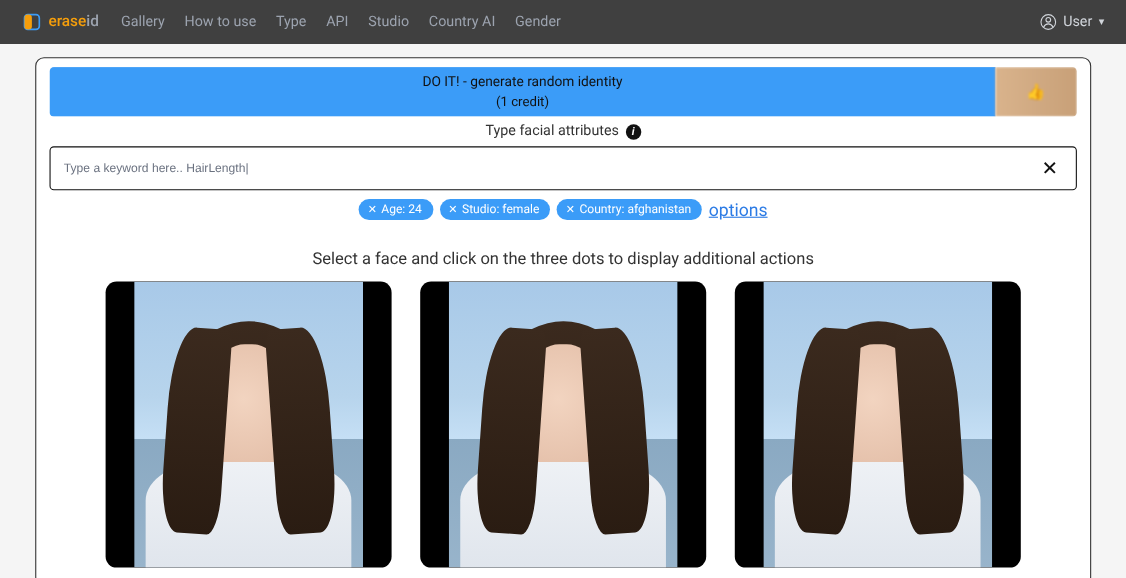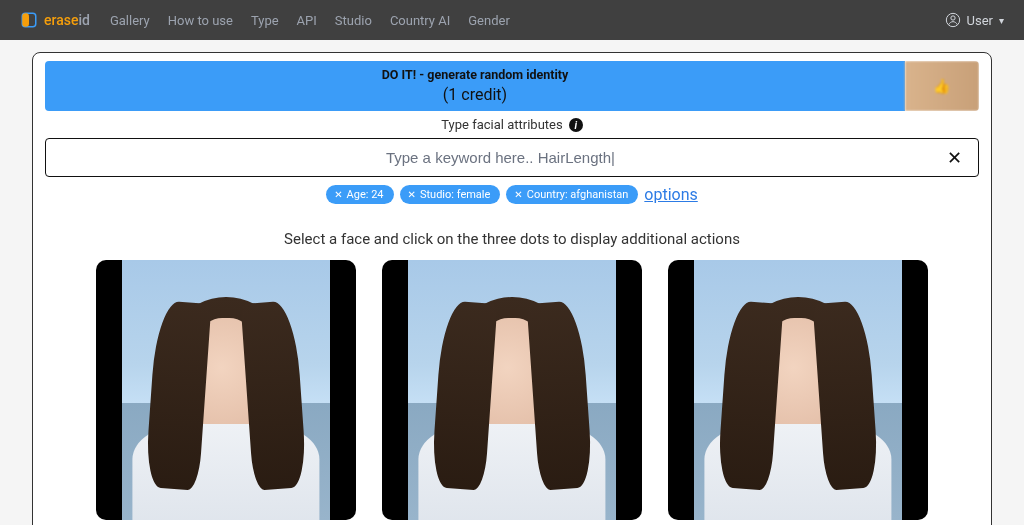--- a/index.html
+++ b/index.html
@@ -58,22 +58,22 @@
     .doit-btn {
       flex: 1;
       background: #3b9cf8;
       color: #111;
       text-align: center;
       padding: 6px 0;
       font-size: 12.5px;
       line-height: 1.35;
       cursor: pointer;
     }
-    .doit-btn .line1 { font-weight: 700; }
-    .doit-btn .line2 { font-size: 16px; }
+    .doit-btn .line1 { font-weight: 400; }
+    .doit-btn .line2 { font-size: 12px; }
     .doit-icon-btn {
       width: 74px;
       background: linear-gradient(90deg, #d9b38c, #c8a078);
       display: flex;
       align-items: center;
       justify-content: center;
       cursor: pointer;
       filter: blur(1px);
     }
     .doit-icon { font-size: 14px; }
@@ -106,22 +106,21 @@
       border-radius: 4px;
       display: flex;
       align-items: center;
       padding: 8px 12px;
       margin-bottom: 8px;
     }
     .keyword-input {
       flex: 1;
       border: none;
       outline: none;
-      text-align: center;
-      font-size: 15px;
+      font-size: 11px;
       color: #333;
     }
     .keyword-input::placeholder { color: #6b7280; }
     .clear-x {
       font-size: 18px;
       cursor: pointer;
       color: #111;
       font-weight: 300;
       padding: 0 4px;
     }

